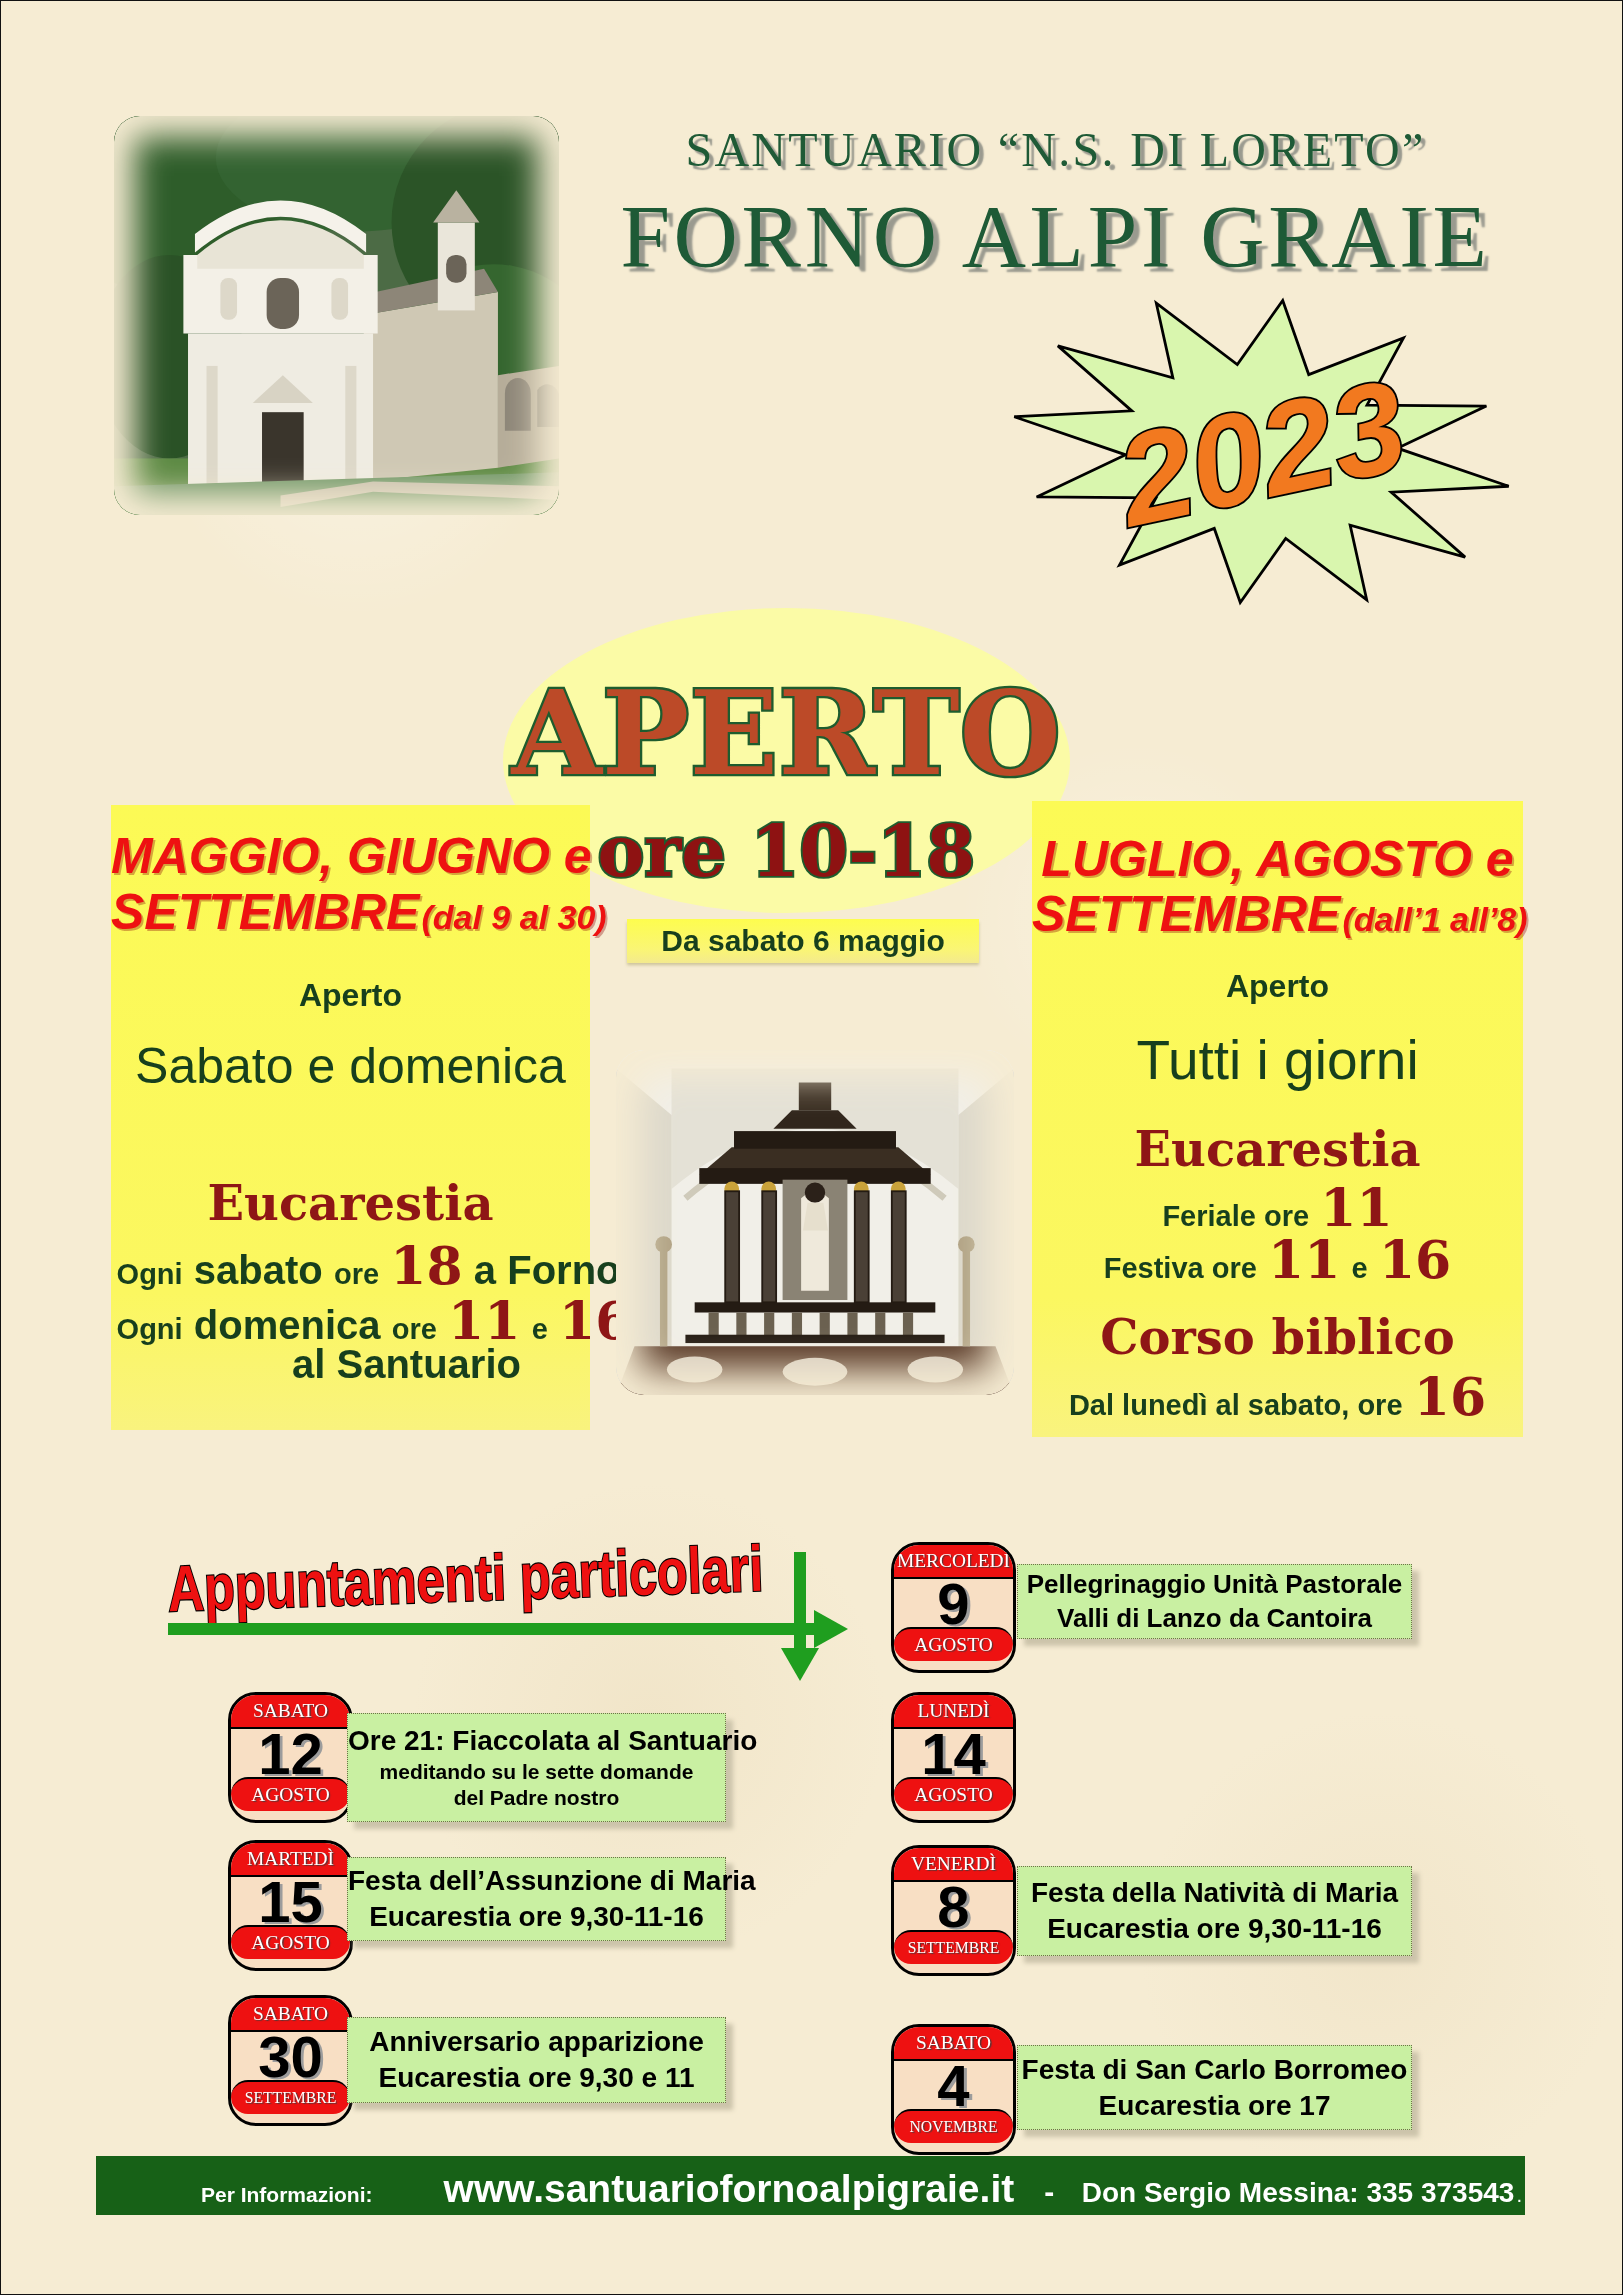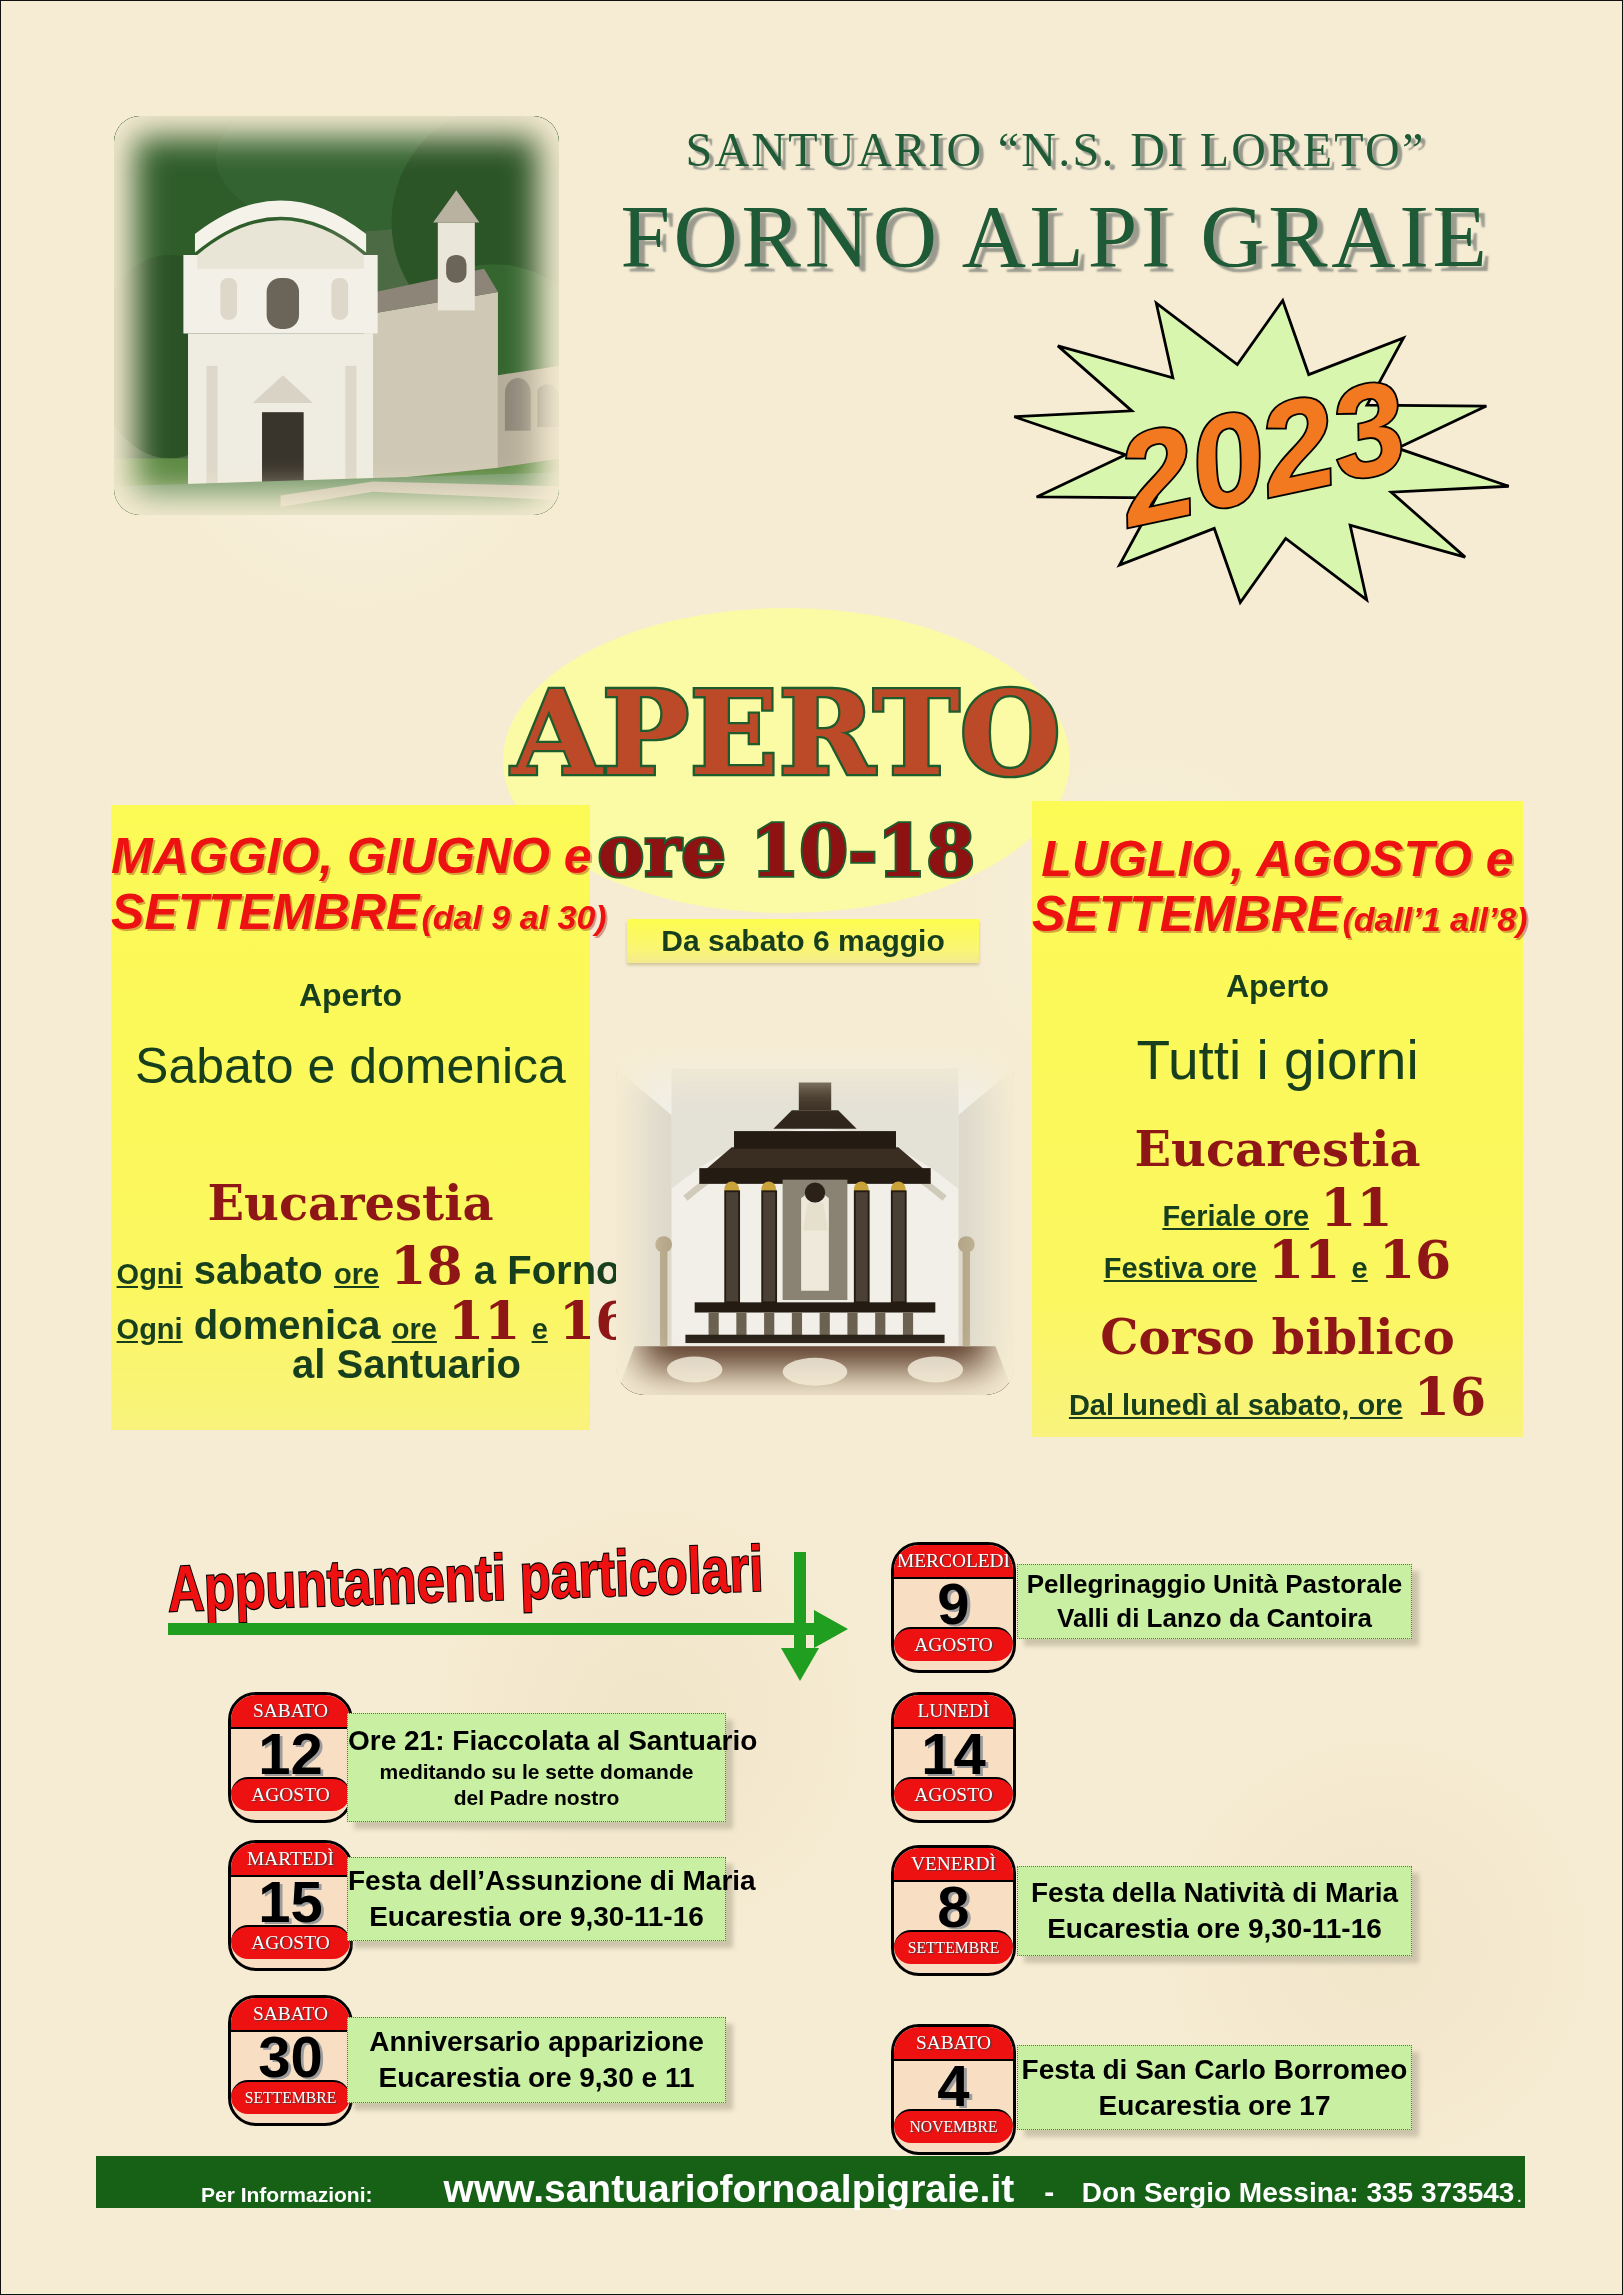--- a/index.html
+++ b/index.html
@@ -47,21 +47,21 @@
   .panel-right{left:1031px;top:800px;width:491px;height:636px;}
   .p-abs{position:absolute;left:0;width:100%;text-align:center;white-space:nowrap;}
   .head-red{color:#ee1111;font-style:italic;font-weight:bold;
     text-shadow:1.9px 1.9px 0.5px rgba(140,10,10,0.35);}
   .head-red .big{font-size:50px;}
   .head-red .note{font-size:34px;}
   .green-label{color:#173f1d;font-weight:bold;font-size:32px;}
   .green-days{color:#173f1d;font-weight:normal;font-size:50px;margin-top:29px;}
   .darkred-serif{color:#8e1616;font-weight:bold;font-family:"DejaVu Serif", serif;font-size:48px;}
   .mixline{color:#173f1d;font-weight:bold;}
-  .mixline .sm{font-size:29px;text-decoration:underline;}
+  .mixline .sm{font-size:29px;}
   .mixline .md{font-size:40px;}
   .mixline .num{font-size:52px;color:#8e1616;font-family:"DejaVu Serif", serif;}
   .mixline span{margin:0 5.6px;vertical-align:baseline;}
 
   
   .date-bar{left:626px;top:918px;width:352px;height:44px;
     background:linear-gradient(180deg,#fdfd4e 0%,#faf575 70%,#f3ea8e 100%);
     box-shadow:0 2.8px 2.8px rgba(160,150,90,0.45);
     color:#173f1d;font-weight:bold;font-size:30px;text-align:center;line-height:44px;white-space:nowrap;}
   .photo-altar{left:615px;top:1049px;width:398px;height:345px;border-radius:28px;overflow:hidden;}
@@ -90,21 +90,21 @@
     font-size:58px;font-weight:bold;color:#000;text-shadow:2.8px 1.9px 0 #9c9c9c;}
 
   .event{background:#c9f0a2;border:1.4px dotted #70704a;
     box-shadow:6.5px 6.5px 4.6px #ccc4ab;
     display:flex;flex-direction:column;justify-content:center;
     text-align:center;font-weight:bold;color:#000;line-height:1.28;white-space:nowrap;}
   .event .l-main{font-size:28px;}
   .event .l-sub{font-size:21px;}
 
   
-  .footer{left:95px;top:2155px;width:1429px;height:52px;background:#176117;
+  .footer{left:95px;top:2155px;width:1429px;height:59px;background:#176117;
     color:#fff;white-space:nowrap;}
   .footer span{display:inline-block;vertical-align:baseline;line-height:65px;}
   .f-label{font-size:21px;font-weight:bold;margin-left:105px;}
   .f-site{font-size:39px;font-weight:bold;margin-left:69px;}
   .f-sep{font-size:30px;font-weight:bold;margin-left:28px;}
   .f-contact{font-size:28px;font-weight:bold;margin-left:25.4px;}
   .f-period{font-size:20.4px;}
 </style>
 </head>
 <body>

